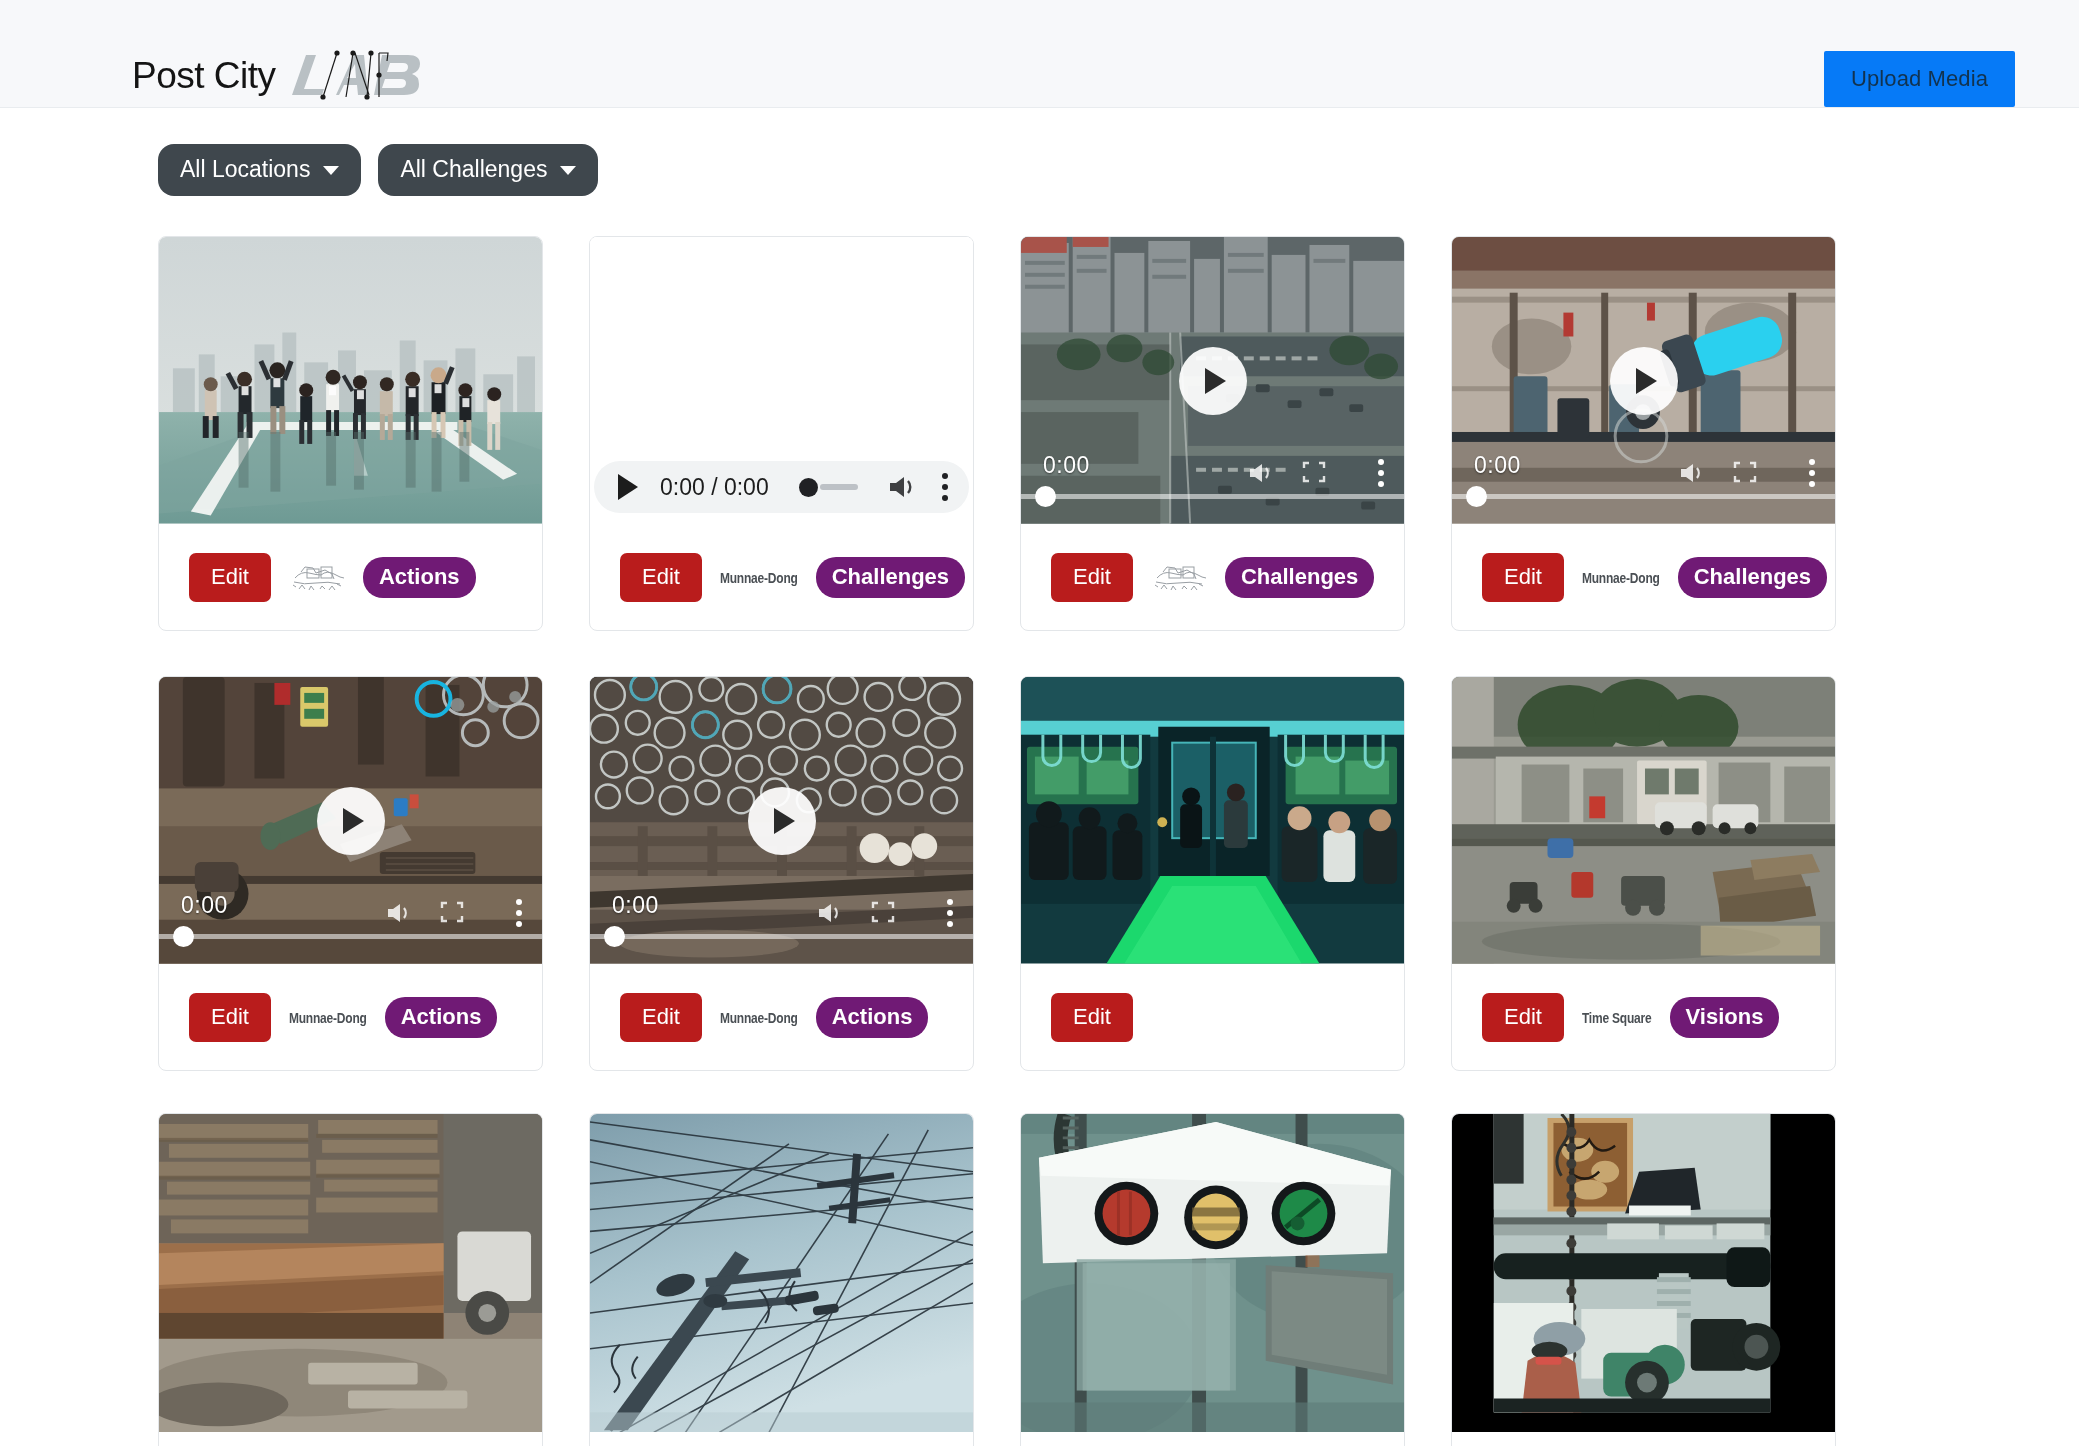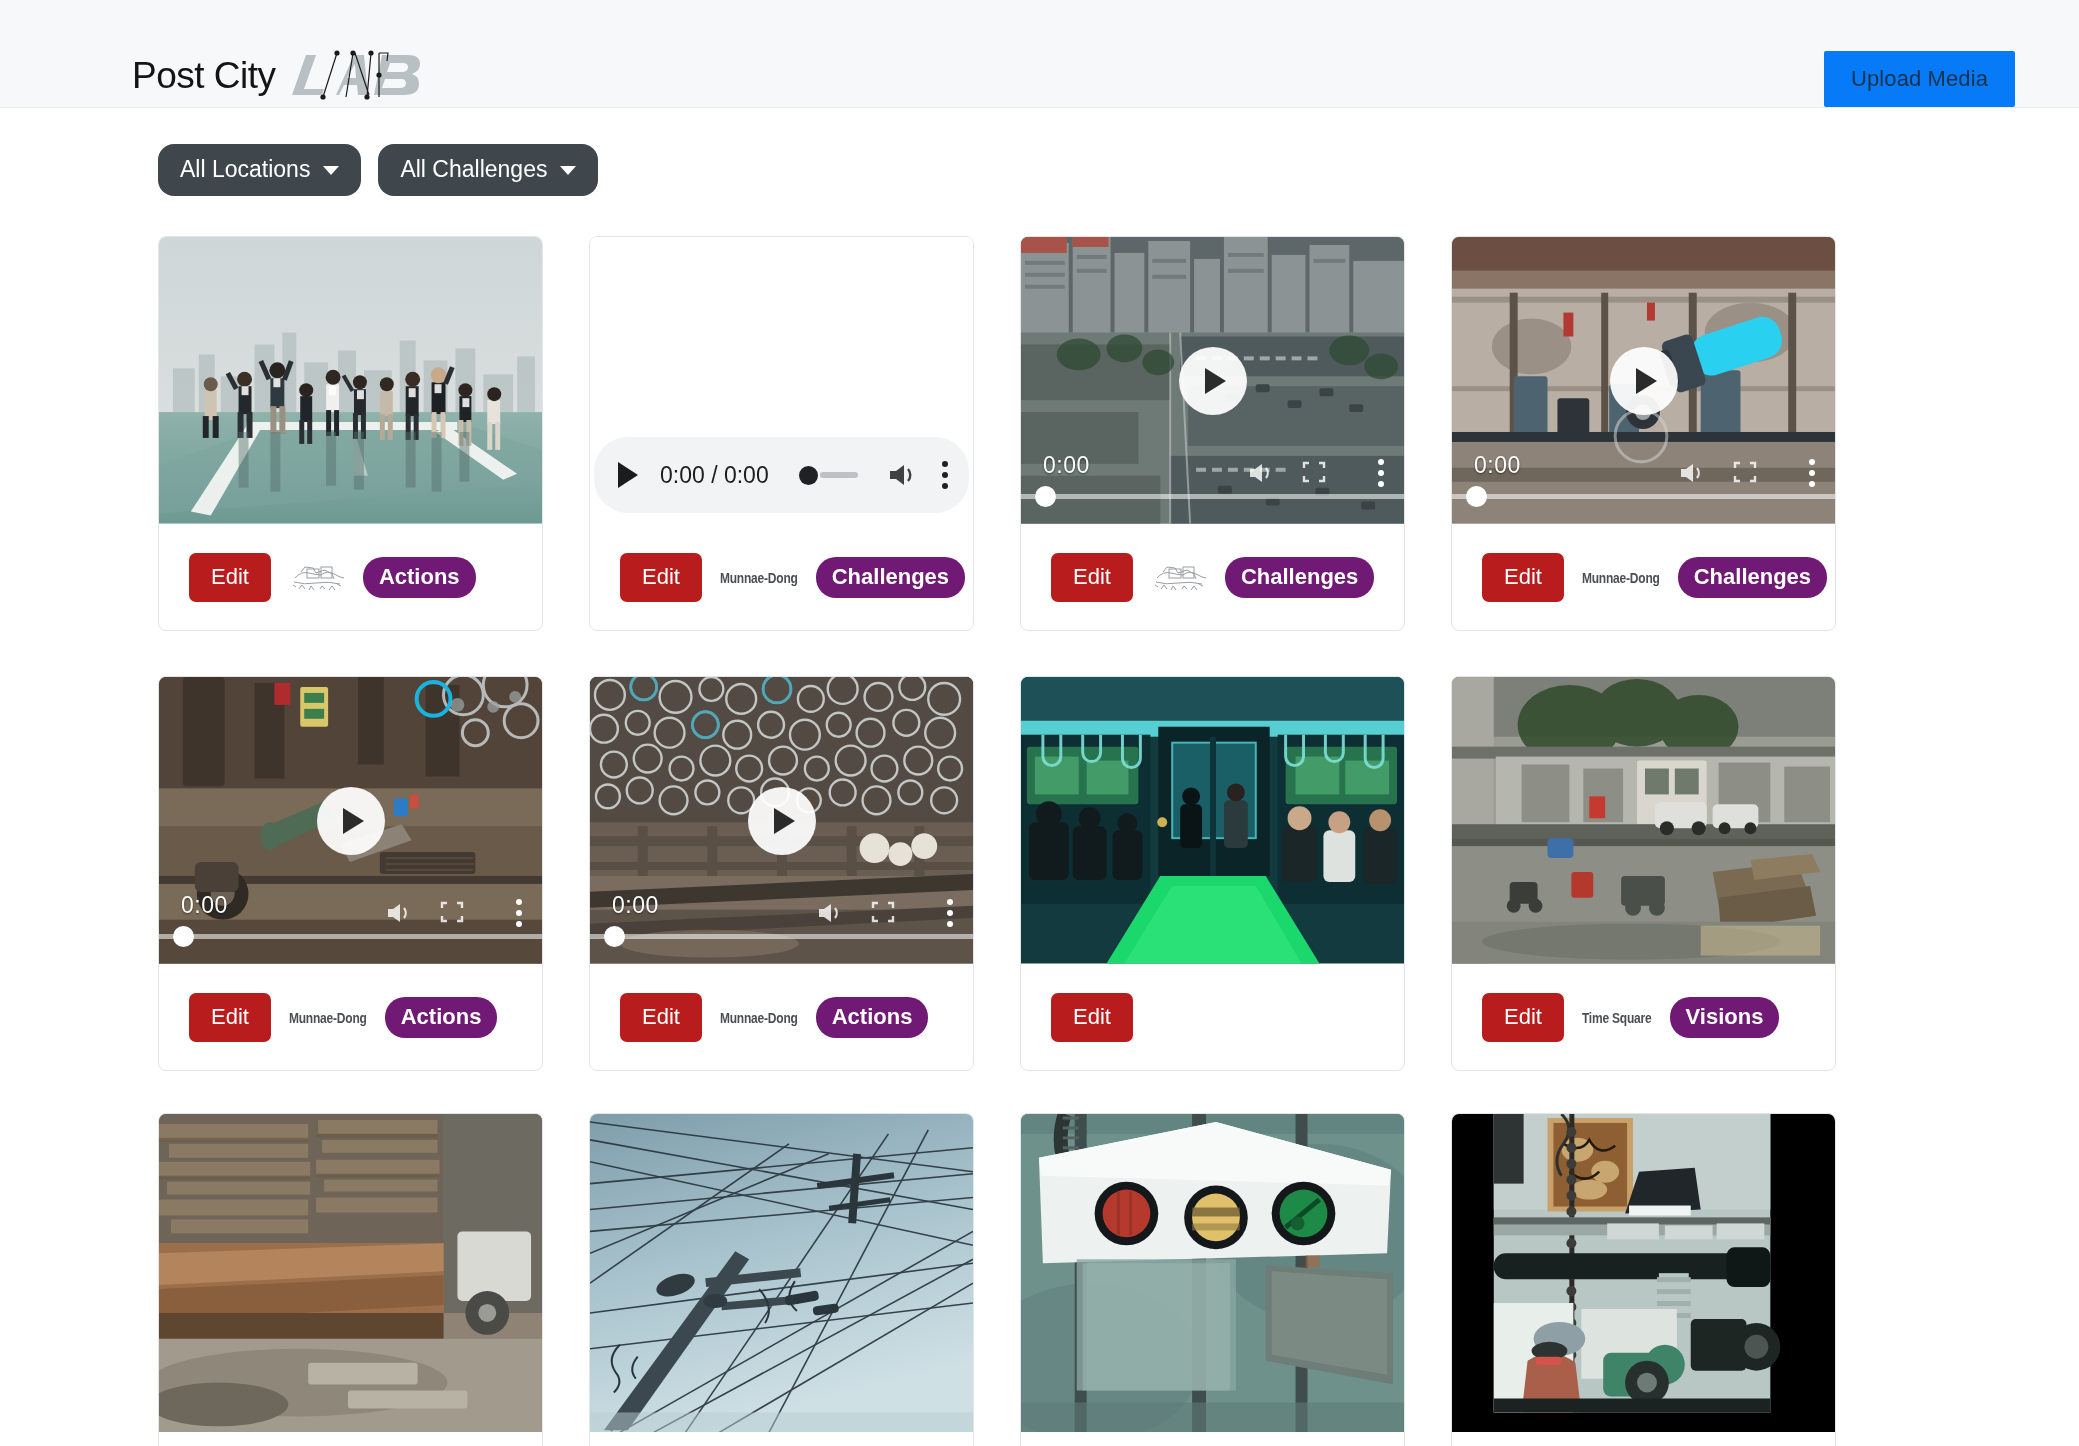--- a/index.html
+++ b/index.html
@@ -209,21 +209,21 @@
     display: flex; flex-direction: column; gap: 5px;
     cursor: pointer;
   }
   .kebab i { width: 6px; height: 6px; border-radius: 50%; background: #fff; display:block; }
 
   
   .audio-wrap {
     position: absolute;
     left: 4px; right: 4px;
     bottom: 12px;
-    height: 76px;
+    height: 52px;
     background: #f1f3f4;
     border-radius: 34px;
     display: flex;
     align-items: center;
     gap: 0;
     padding: 0 18px 0 24px;
   }
   .a-play { width: 0; height: 0; border-left: 20px solid #1c1c1c;
             border-top: 13px solid transparent; border-bottom: 13px solid transparent;
             cursor: pointer; }

